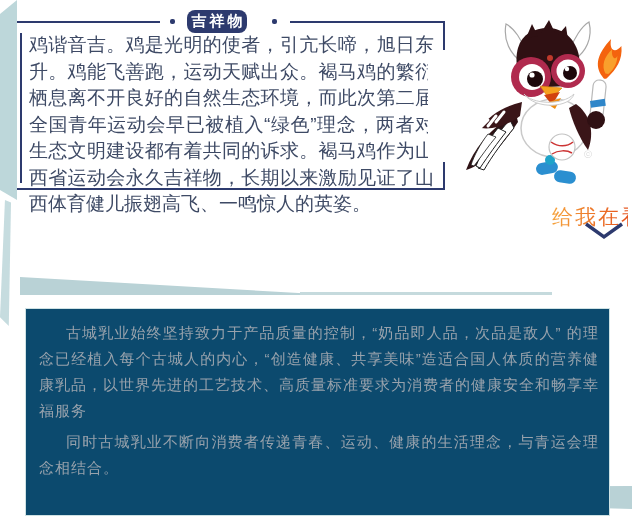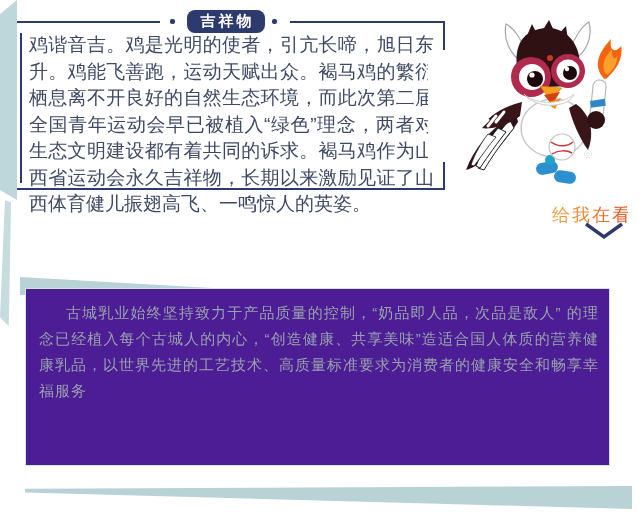--- a/index.html
+++ b/index.html
@@ -4,55 +4,55 @@
 <style>
   html,body{margin:0;padding:0;background:#ffffff;}
   body{font-family:"Liberation Sans","DejaVu Sans",sans-serif;}
   .page{position:relative;width:639px;height:516px;background:#fff;overflow:hidden;}
 
   
   .info-box{position:absolute;left:13px;top:21px;width:428px;height:165px;
     border:2px solid #2d3a6e;background:#fff;}
   .inner-line{position:absolute;left:20px;top:33px;width:2px;height:150px;background:#2d3a6e;}
   .top-gap-cover{position:absolute;left:160px;top:18px;width:130px;height:8px;background:#fff;}
-  .badge{position:absolute;left:187px;top:10px;width:78px;height:23px;background:#2d3a6e;
+  .badge{position:absolute;left:187px;top:10px;width:60px;height:23px;background:#2d3a6e;
     border-radius:8px;color:#fff;font-size:15px;font-weight:bold;letter-spacing:3px;
     display:flex;align-items:center;justify-content:center;padding-left:3px;box-sizing:border-box;}
   .badge-dot{position:absolute;top:19px;width:5px;height:5px;border-radius:2px;background:#2d3a6e;}
   .dot-left{left:170px;} .dot-right{left:272px;}
   .info-text{position:absolute;left:29px;top:32px;width:405px;
     font-size:19px;line-height:26.5px;color:#3e4a65;text-align:justify;}
   .info-text p{margin:0;}
 
   
   .mascot-patch{position:absolute;left:428px;top:50px;width:26px;height:112px;background:#fff;}
   .mascot{position:absolute;left:458px;top:16px;width:180px;height:180px;}
   .watermark{position:absolute;left:584px;top:149px;font-size:8px;color:#d6d6d6;letter-spacing:2px;}
 
   
-  .share-label{position:absolute;left:552px;top:203px;width:76px;font-size:18px;letter-spacing:2px;
+  .share-label{position:absolute;left:552px;top:203px;width:76px;font-size:21px;letter-spacing:2px;
     color:#ed7424;background:linear-gradient(90deg,#f6a33c,#e5531c);
     -webkit-background-clip:text;background-clip:text;-webkit-text-fill-color:transparent;
     white-space:nowrap;cursor:pointer;}
   .share-chevron{position:absolute;left:582px;top:221px;cursor:pointer;}
 
   
   .decor{position:absolute;background:#b9d2d6;}
   .decor-top-wedge{left:20px;top:277px;width:283px;height:18px;
     clip-path:polygon(0 0,100% 90%,100% 100%,0 100%);}
   .decor-top-line{left:300px;top:292px;width:252px;height:2.5px;background:#c5dadd;}
   .decor-right-bar{left:615px;top:300px;width:17px;height:200px;background:#bdd7da;
     clip-path:polygon(0 7%,100% 0,100% 100%,0 95%);}
   .decor-bottom-band{left:25px;top:486px;width:607px;height:23px;
     clip-path:polygon(0 12%,100% 0,100% 100%,0 28%);}
   .decor-left-sliver{left:6px;top:328px;width:11px;height:126px;background:#c6dcdf;
     clip-path:polygon(45% 0,100% 2%,80% 100%,0 93%);}
 
-  .dairy-card{position:absolute;left:25px;top:288px;width:585px;height:178px;
-    border:1px solid #cfe2e4;background:#4c1d95;box-sizing:border-box;}
+  .dairy-card{position:absolute;left:25px;top:308px;width:585px;height:208px;
+    border:1px solid #cfe2e4;background:#0c4a6e;box-sizing:border-box;}
   .dairy-text{position:absolute;left:13px;top:11px;width:560px;
     font-size:15px;line-height:26px;letter-spacing:1px;color:#98a2ac;text-align:justify;}
   .dairy-text p{margin:0;text-indent:27px;}
   .dairy-text p + p{margin-top:5px;}
 </style>
 </head>
 <body>
 
 <div class="page">
 
@@ -131,16 +131,17 @@
 
   <div class="decor decor-top-wedge"></div>
   <div class="decor-top-line decor"></div>
   <div class="decor-right-bar"></div>
   <div class="decor decor-bottom-band"></div>
   <div class="decor-left-sliver"></div>
 
   <div class="dairy-card">
     <div class="dairy-text">
       <p>古城乳业始终坚持致力于产品质量的控制，“奶品即人品，次品是敌人” 的理念已经植入每个古城人的内心，“创造健康、共享美味”造适合国人体质的营养健康乳品，以世界先进的工艺技术、高质量标准要求为消费者的健康安全和畅享幸福服务</p>
+      <p>同时古城乳业不断向消费者传递青春、运动、健康的生活理念，与青运会理念相结合。</p>
     </div>
   </div>
 
 </div>
 
 </body></html>

